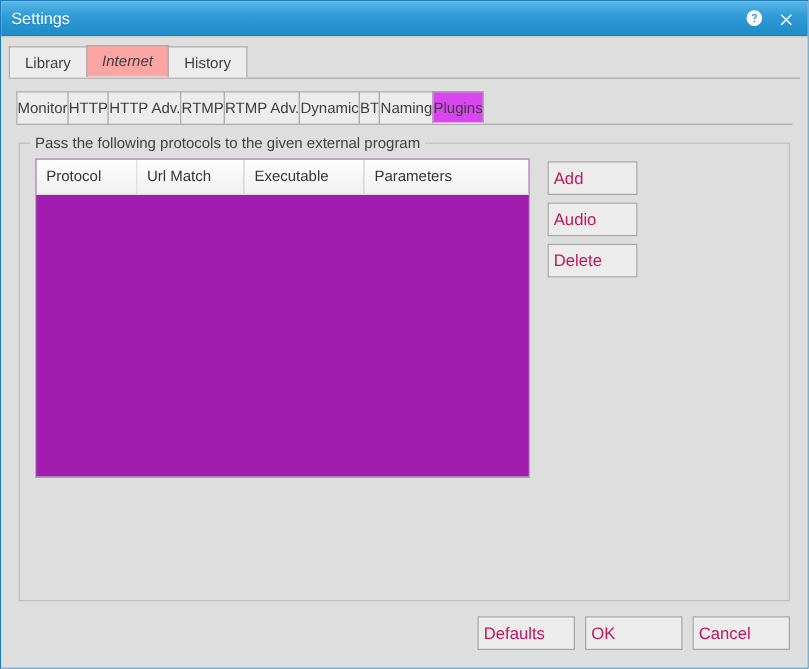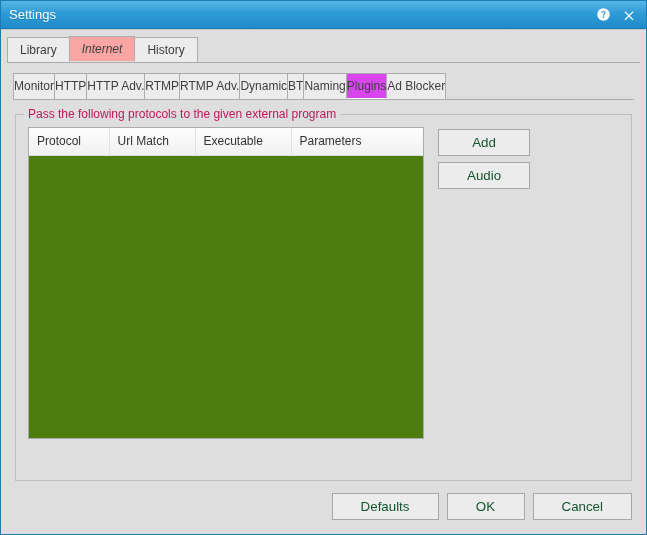--- a/index.html
+++ b/index.html
@@ -70,52 +70,52 @@
     padding: 12px 12px 14px 12px;
     position: relative;
     flex: 1;
   }
   .groupbox-label {
     position: absolute;
     top: -8px;
     left: 8px;
     background: #dedede;
     padding: 0 4px;
-    color: #be185d;
+    color: #404040;
   }
   .group-content { display: flex; gap: 14px; height: 100%; }
 
   .table-wrap {
-    background: #4d7c0f;
+    background: #a21caf;
     border: 1px solid #acacac;
     width: 396px;
-    height: 312px;
+    height: 255px;
     overflow: auto;
   }
   table { border-collapse: collapse; width: 100%; }
   thead th {
     text-align: left;
     font-weight: 400;
     padding: 6px 8px 7px 8px;
     background: linear-gradient(to bottom,#fdfdfd,#f1f1f1);
     border-right: 1px solid #e2e2e2;
     border-bottom: 1px solid #dcdcdc;
     white-space: nowrap;
   }
   thead th:last-child { border-right: none; }
 
   .side-buttons { display: flex; flex-direction: column; gap: 6px; padding-top: 2px; }
   .btn {
     min-width: 72px;
-    padding: 5px 28px;
-    text-align: center;
+    padding: 5px 4px;
+    text-align: left;
     background: #ececec;
     border: 1px solid #a7a7a7;
     cursor: pointer;
-    color: #14532d;
+    color: #be185d;
   }
 
   .footer {
     display: flex;
     justify-content: flex-end;
     gap: 8px;
     padding: 12px 14px 14px 0;
   }
   .footer .btn { min-width: 78px; }
 
@@ -151,21 +151,20 @@
     <div class="subtabs-row">
       <div class="subtab">Monitor</div>
       <div class="subtab">HTTP</div>
       <div class="subtab">HTTP Adv.</div>
       <div class="subtab">RTMP</div>
       <div class="subtab">RTMP Adv.</div>
       <div class="subtab">Dynamic</div>
       <div class="subtab">BT</div>
       <div class="subtab">Naming</div>
       <div class="subtab active">Plugins</div>
-      <div class="subtab">Ad Blocker</div>
     </div>
     <div class="subtab-panel"></div>
 
     <div class="groupbox">
       <span class="groupbox-label">Pass the following protocols to the given external program</span>
 
       <div class="group-content">
         <div class="table-wrap">
           <table>
             <thead>
@@ -176,20 +175,21 @@
                 <th>Parameters</th>
               </tr>
             </thead>
             <tbody></tbody>
           </table>
         </div>
 
         <div class="side-buttons">
           <button class="btn">Add</button>
           <button class="btn">Audio</button>
+          <button class="btn">Delete</button>
         </div>
       </div>
     </div>
 
     <div class="footer">
       <button class="btn">Defaults</button>
       <button class="btn">OK</button>
       <button class="btn">Cancel</button>
     </div>
 

